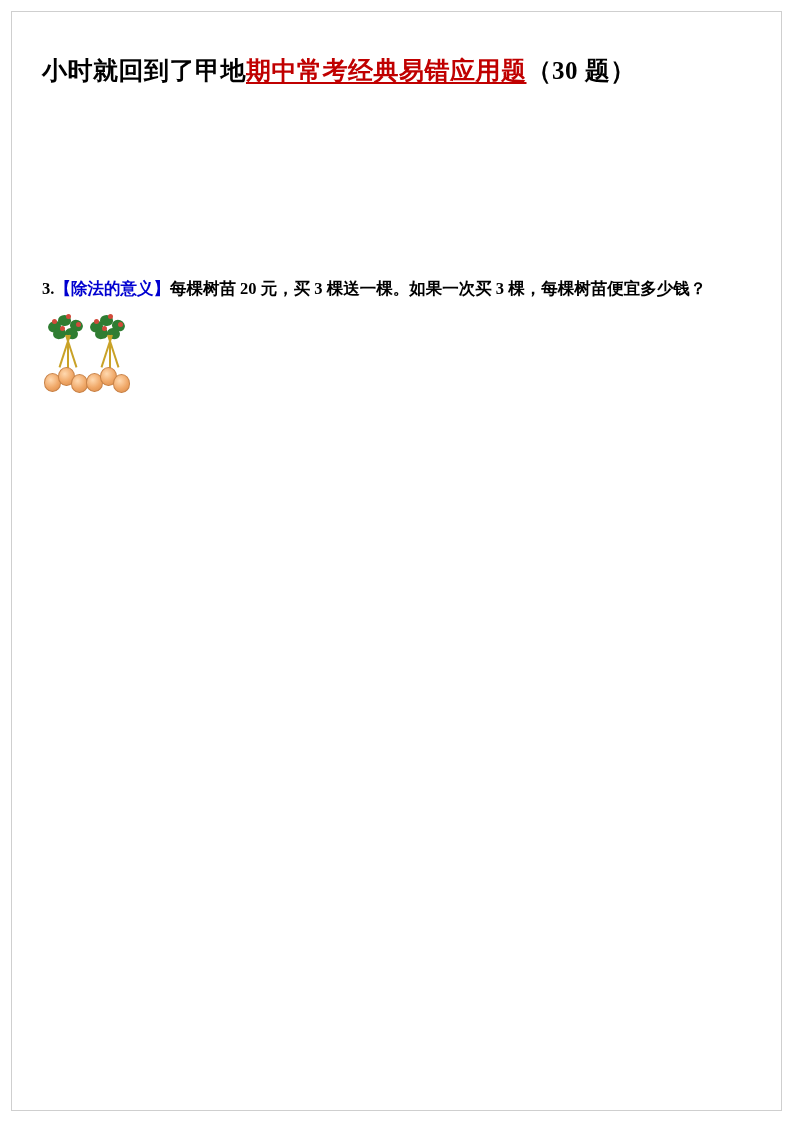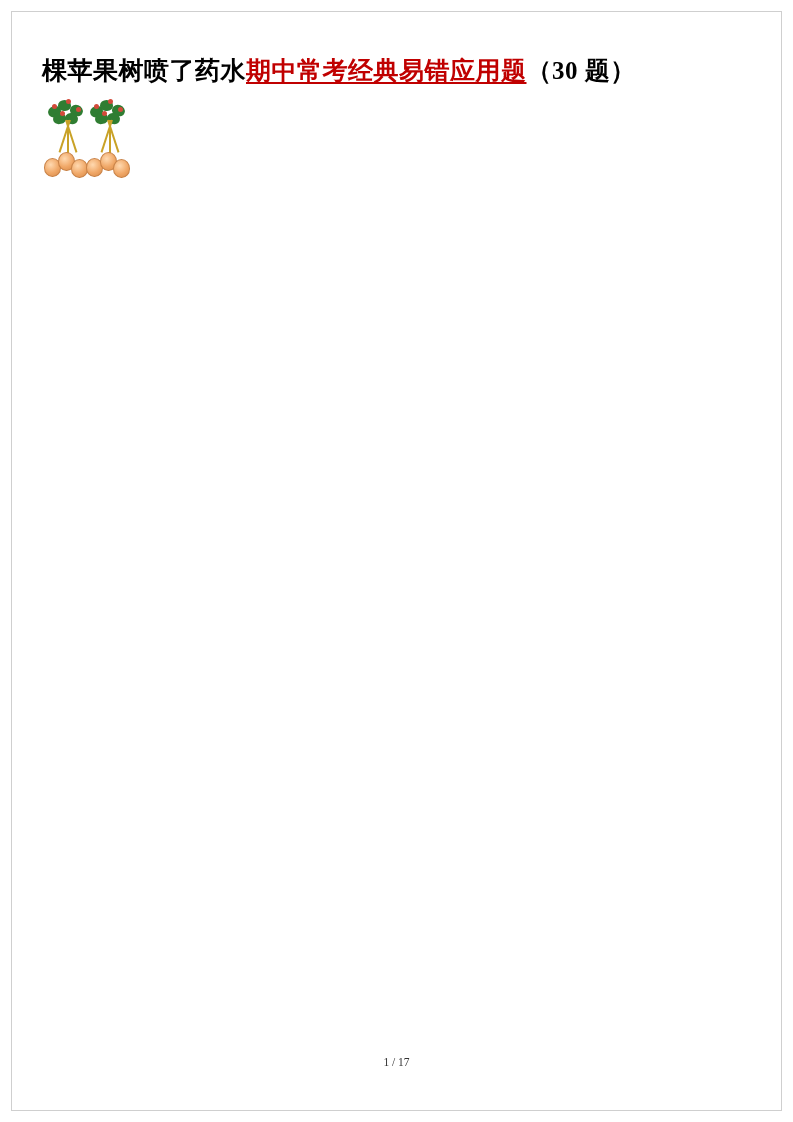--- a/index.html
+++ b/index.html
@@ -146,25 +146,28 @@
 </head>
 <body>
 
 <div class="page">
 
   <div class="page-frame"></div>
 
   <div class="content">
 
     <div class="doc-title">
-      <span class="plain">棵苹果树喷了药水</span><span class="redu">期中常考经典易错应用题</span><span class="plain">（30 题）</span>
+      <span class="plain">小时就回到了甲地</span><span class="redu">期中常考经典易错应用题</span><span class="plain">（30 题）</span>
     </div>
 
 
 
+    <div class="problem p3">
+      <span class="num">3.</span><span class="tag">【除法的意义】</span><span class="body">每棵树苗 20 元，买 3 棵送一棵。如果一次买 3 棵，每棵树苗便宜多少钱？</span>
+    </div>
 
     <div class="fruit-art">
       <div class="tree t1">
         <div class="leafy">
           <div class="leaf" style="left:2px; top:8px; transform:rotate(-22deg);"></div>
           <div class="leaf" style="left:12px; top:2px;"></div>
           <div class="leaf" style="left:24px; top:7px; transform:rotate(20deg);"></div>
           <div class="leaf" style="left:7px; top:15px; transform:rotate(-10deg);"></div>
           <div class="leaf" style="left:19px; top:15px; transform:rotate(12deg);"></div>
           <div class="berry" style="left:6px; top:6px;"></div>
@@ -203,15 +206,14 @@
         <div class="bulbs">
           <div class="bulb" style="left:0px; top:8px;"></div>
           <div class="bulb" style="left:14px; top:2px;"></div>
           <div class="bulb" style="left:27px; top:9px;"></div>
         </div>
       </div>
     </div>
 
   </div>
 
-  <div class="footer">1 / 17</div>
 
 </div>
 
 </body></html>

